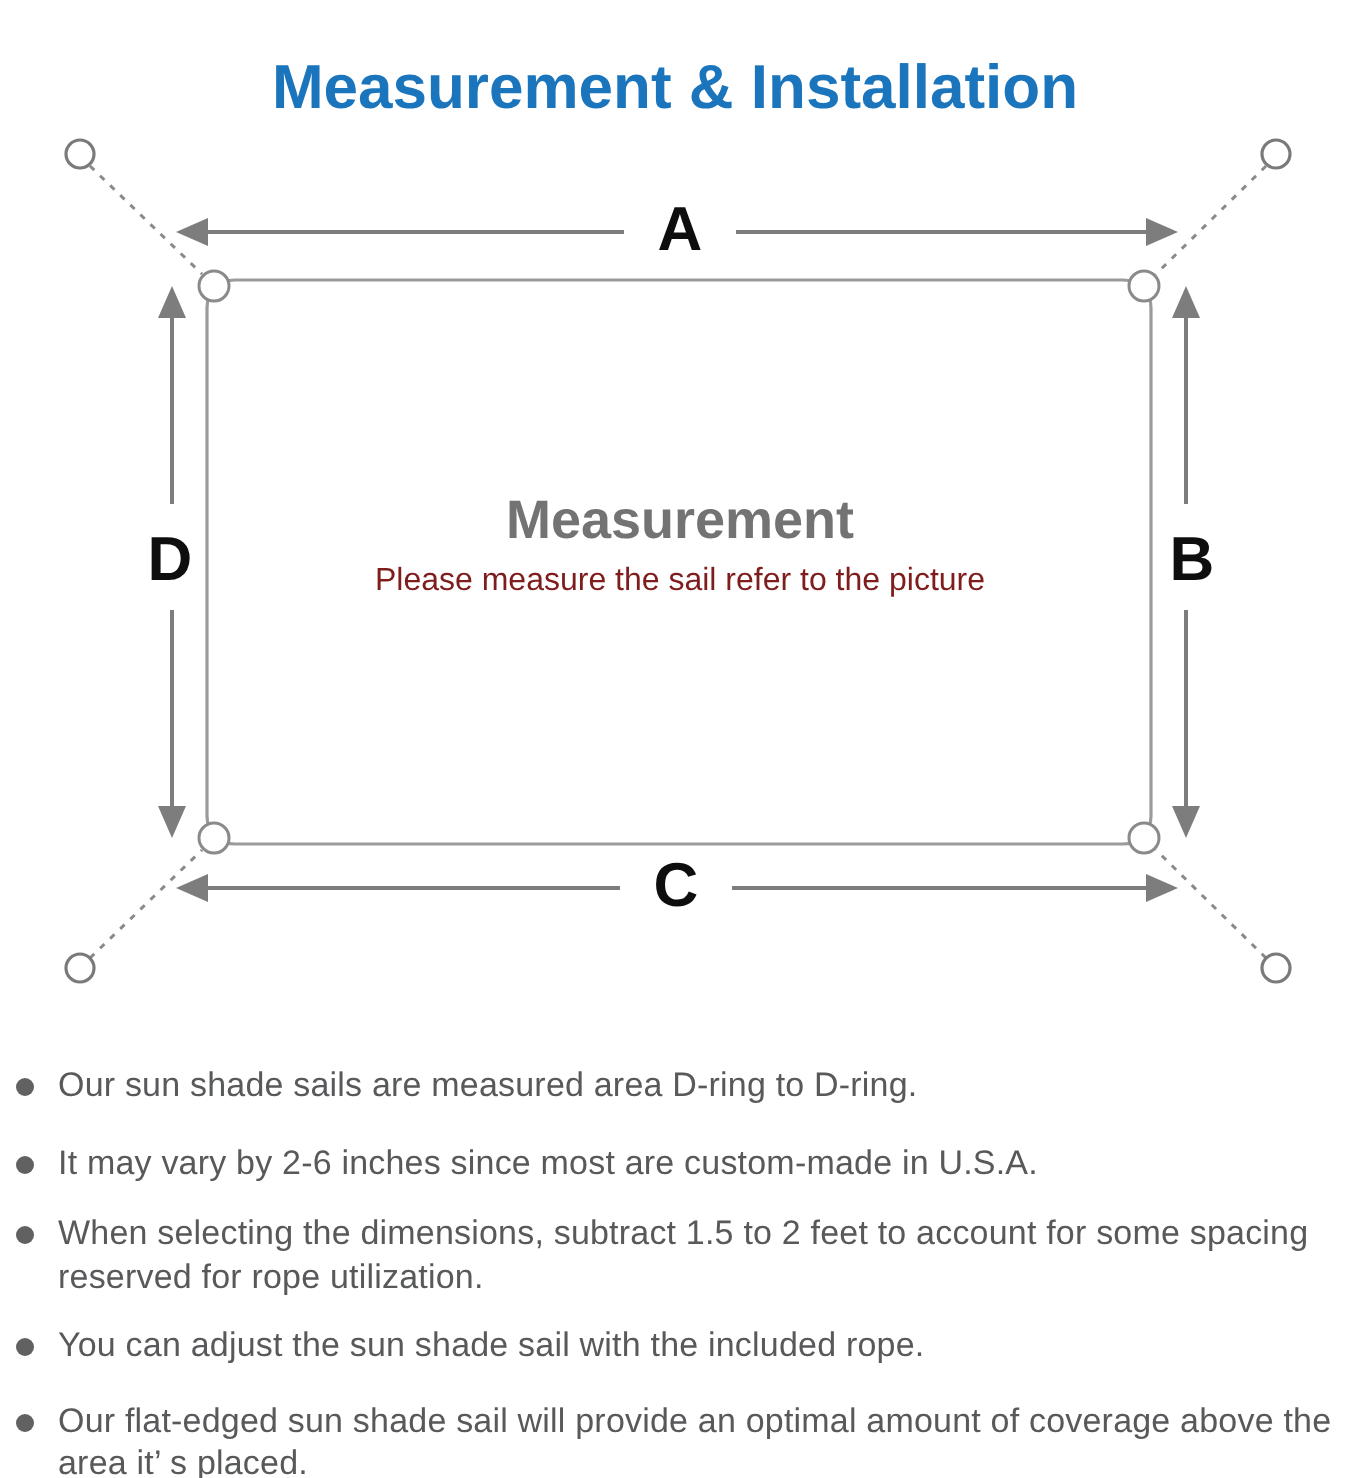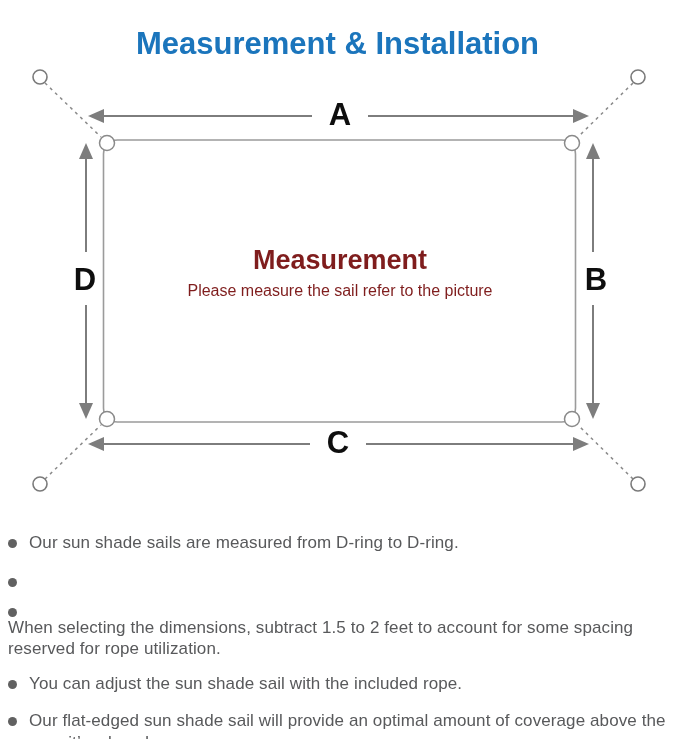--- a/index.html
+++ b/index.html
@@ -38,40 +38,40 @@
   .dim-d { left: 63px;  top: 263px; }
   .center-text {
     position: absolute;
     left: 104px; top: 244px;
     width: 472px;
     text-align: center;
   }
   .center-heading {
     font-size: 27px;
     font-weight: 700;
-    color: #7f1d1d;
+    color: #737373;
     line-height: 32px;
   }
   .center-subtitle {
     margin-top: 5px;
     font-size: 16px;
     color: #7f1d1d;
     line-height: 20px;
   }
   .notes {
     position: absolute;
     left: 8px; top: 524px;
     width: 660px;
     margin: 0; padding: 0;
     list-style: none;
   }
   .note-item { display: flex; align-items: flex-start; }
   .note-item:nth-child(1) { margin-top: 8px; }
   .note-item:nth-child(2) { margin-top: 17px; }
-  .note-item:nth-child(3) { margin-top: 14px; flex-direction: column; }
+  .note-item:nth-child(3) { margin-top: 14px; }
   .note-item:nth-child(4) { margin-top: 13px; }
   .note-item:nth-child(5) { margin-top: 16px; }
   .bullet-dot {
     flex: none;
     width: 9px; height: 9px;
     margin-top: 7px;
     margin-right: 12px;
     border-radius: 50%;
     background: #616161;
   }
@@ -148,24 +148,25 @@
 
     <div class="center-text">
       <div class="center-heading">Measurement</div>
       <div class="center-subtitle">Please measure the sail refer to the picture</div>
     </div>
   </div>
 
   <ul class="notes">
     <li class="note-item">
       <span class="bullet-dot"></span>
-      <span class="note-text">Our sun shade sails are measured from D-ring to D-ring.</span>
+      <span class="note-text">Our sun shade sails are measured area D-ring to D-ring.</span>
     </li>
     <li class="note-item">
       <span class="bullet-dot"></span>
+      <span class="note-text">It may vary by 2-6 inches since most are custom-made in U.S.A.</span>
     </li>
     <li class="note-item">
       <span class="bullet-dot"></span>
       <span class="note-text">When selecting the dimensions, subtract 1.5 to 2 feet to account for some spacing reserved for rope utilization.</span>
     </li>
     <li class="note-item">
       <span class="bullet-dot"></span>
       <span class="note-text">You can adjust the sun shade sail with the included rope.</span>
     </li>
     <li class="note-item">

